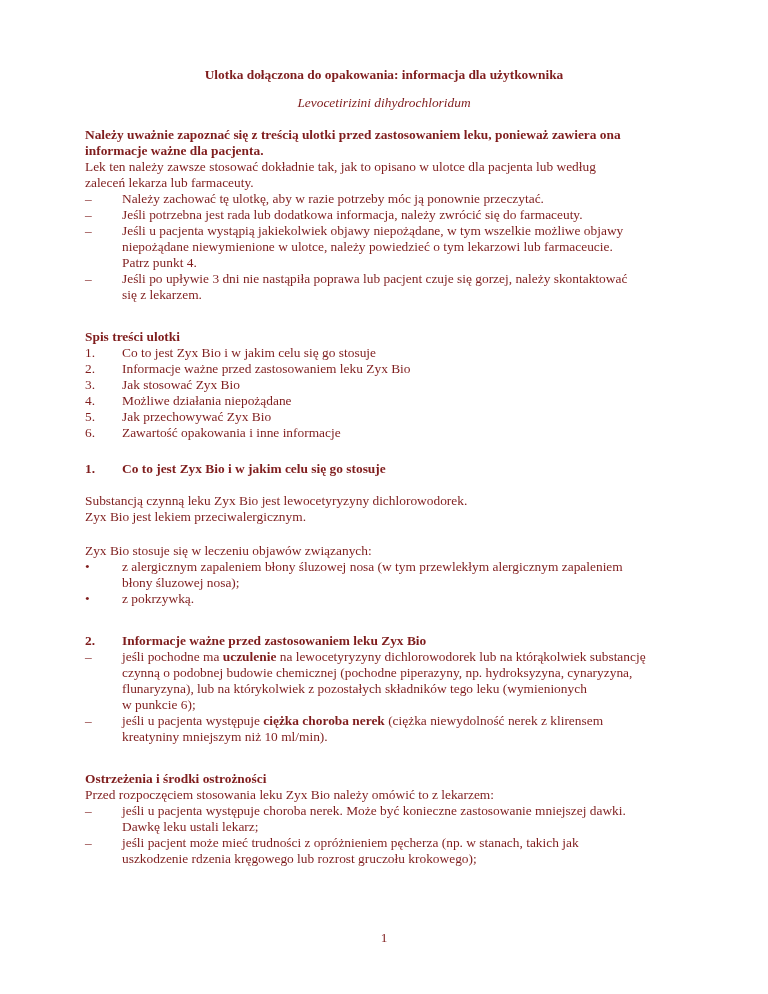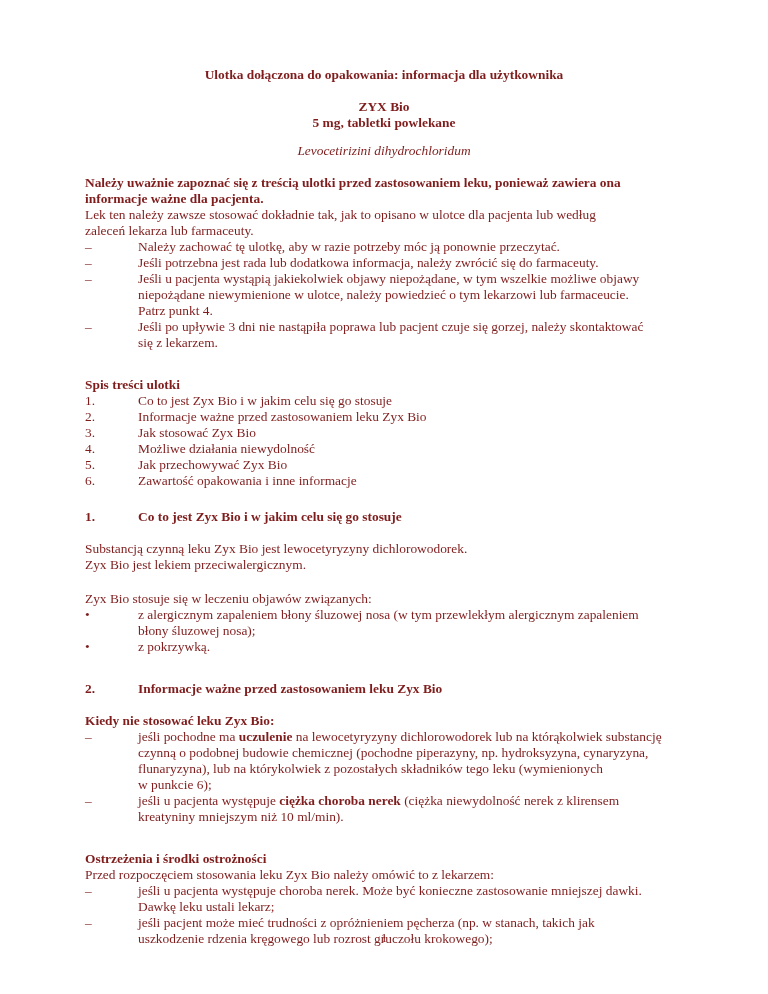--- a/index.html
+++ b/index.html
@@ -15,45 +15,41 @@
     box-sizing: border-box;
     padding: 67px 104px 0 85px;
     overflow: hidden;
   }
   .center { width: 768px; margin-left: -85px; text-align: center; }
   .b { font-weight: bold; }
   .i { font-style: italic; }
   .txt { white-space: pre-wrap; }
   .row { display: flex; align-items: flex-start; }
   .marker { width: 37px; flex: 0 0 37px; }
-  .content { flex: 1; margin-left: 16px; }
+  .content { flex: 1; }
   .mt10 { margin-top: 26px; }
   .mt12 { margin-top: 12px; }
   .mt14 { margin-top: 18px; }
   .mt16 { margin-top: 16px; }
   .mt20 { margin-top: 20px; }
   .mt26 { margin-top: 26px; }
   .page-number {
     position: absolute;
     left: 0; top: 930px;
     width: 768px;
     text-align: center;
   }
 </style>
 </head>
 <body>
 
 <div class="page">
 
   <div class="center b">Ulotka dołączona do opakowania: informacja dla użytkownika</div>
 
-  <div class="mt16">
-    <div class="center b">ZYX Bio</div>
-    <div class="center b">5 mg, tabletki powlekane</div>
-  </div>
 
   <div class="center i mt12">Levocetirizini dihydrochloridum</div>
 
   <div class="b txt mt16">Należy uważnie zapoznać się z treścią ulotki przed zastosowaniem leku, ponieważ zawiera ona
 informacje ważne dla pacjenta.</div>
   <div class="txt">Lek ten należy zawsze stosować dokładnie tak, jak to opisano w ulotce dla pacjenta lub według
 zaleceń lekarza lub farmaceuty.</div>
 
   <div>
     <div class="row">
@@ -86,21 +82,21 @@
     <div class="row">
       <span class="marker">2.</span>
       <span class="content">Informacje ważne przed zastosowaniem leku Zyx Bio</span>
     </div>
     <div class="row">
       <span class="marker">3.</span>
       <span class="content">Jak stosować Zyx Bio</span>
     </div>
     <div class="row">
       <span class="marker">4.</span>
-      <span class="content">Możliwe działania niewydolność</span>
+      <span class="content">Możliwe działania niepożądane</span>
     </div>
     <div class="row">
       <span class="marker">5.</span>
       <span class="content">Jak przechowywać Zyx Bio</span>
     </div>
     <div class="row">
       <span class="marker">6.</span>
       <span class="content">Zawartość opakowania i inne informacje</span>
     </div>
   </div>
@@ -126,21 +122,20 @@
       <span class="marker">•</span>
       <span class="content txt">z pokrzywką.</span>
     </div>
   </div>
 
   <div class="row b mt26">
     <span class="marker">2.</span>
     <span class="content">Informacje ważne przed zastosowaniem leku Zyx Bio</span>
   </div>
 
-  <div class="b mt16">Kiedy nie stosować leku Zyx Bio:</div>
   <div>
     <div class="row">
       <span class="marker">–</span>
       <span class="content txt"><span>jeśli pochodne ma </span><span class="b">uczulenie</span><span> na lewocetyryzyny dichlorowodorek lub na którąkolwiek substancję
 czynną o podobnej budowie chemicznej (pochodne piperazyny, np. hydroksyzyna, cynaryzyna,
 flunaryzyna), lub na którykolwiek z pozostałych składników tego leku (wymienionych
 w punkcie 6);</span></span>
     </div>
     <div class="row">
       <span class="marker">–</span>

